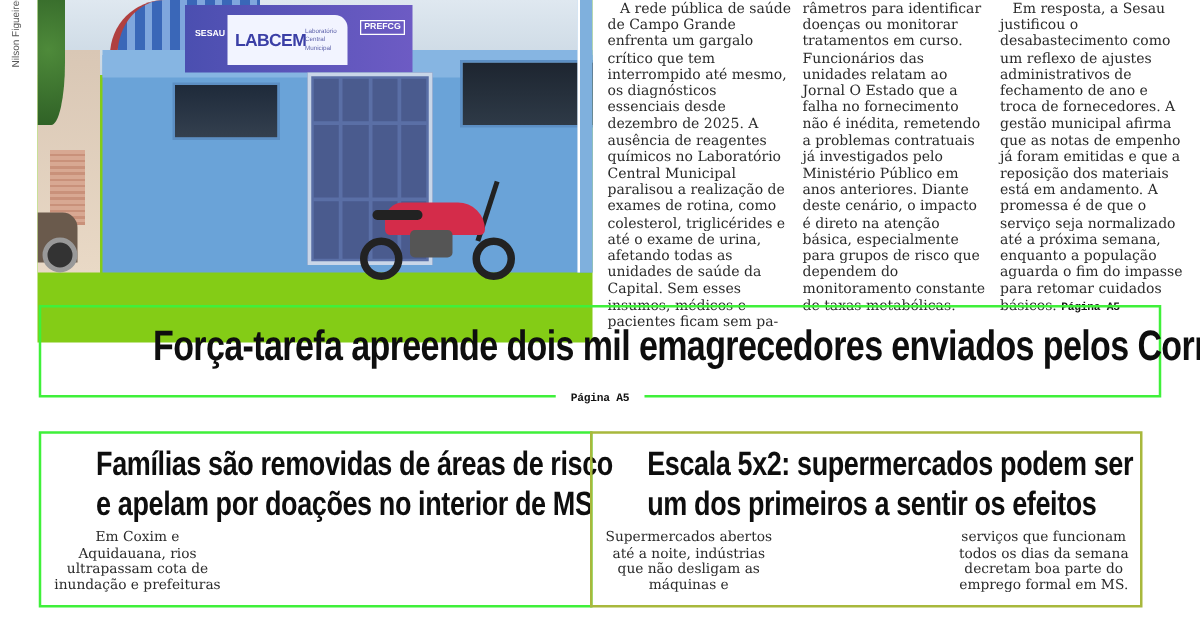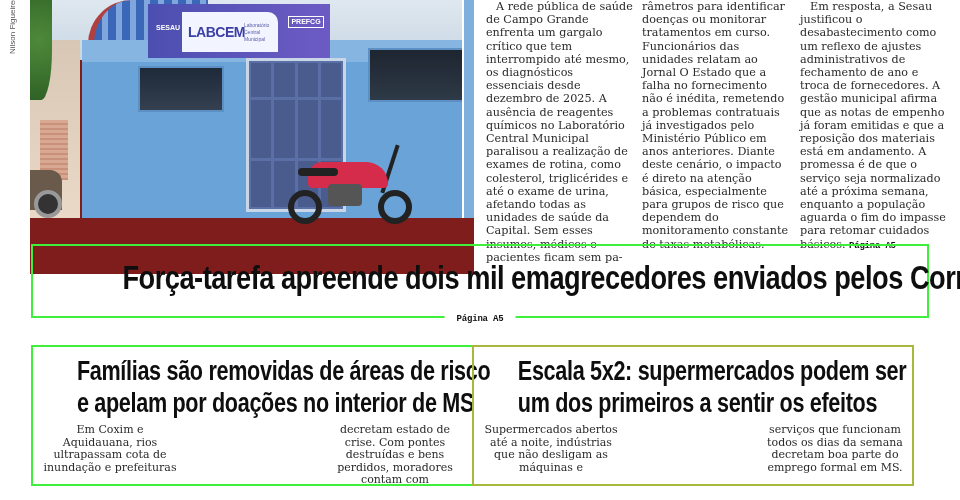--- a/index.html
+++ b/index.html
@@ -1,20 +1,20 @@
 <!DOCTYPE html>
 <html><head>
 <meta charset="utf-8">
 <style>
   * { box-sizing: border-box; margin: 0; padding: 0; }
   html, body { width: 960px; height: 500px; background: #ffffff; overflow: hidden; }
   body { position: relative; font-family: "DejaVu Serif", serif; color: #222; }
 
   
-  .photo { position: absolute; left: 30px; top: 0; width: 444px; height: 274px; overflow: hidden; background: #7f1d1d; }
+  .photo { position: absolute; left: 30px; top: 0; width: 444px; height: 274px; overflow: hidden; background: #84cc16; }
   .credit { position: absolute; left: 8px; top: 4px; width: 14px; height: 50px; writing-mode: vertical-rl; transform: rotate(180deg);
             font-family: "Liberation Sans", sans-serif; font-size: 8px; color: #555; white-space: nowrap; }
   .sky { position:absolute; left:0; top:0; width:100%; height:60px; background: linear-gradient(#dfe8f0, #c8d6e2); }
   .tree { position:absolute; left:0; top:0; width:22px; height:100px; background: radial-gradient(circle at 40% 40%, #4e8a3a, #2f6126); border-radius: 0 0 50% 0; }
   .side-house { position:absolute; left:0; top:40px; width:50px; height:178px; background: linear-gradient(#d9c7b5, #e9d9c6); }
   .side-house .shutter { position:absolute; left:10px; top:80px; width:28px; height:60px; background: repeating-linear-gradient(#d8a892 0 3px, #c9917a 3px 5px); }
   .car-left { position:absolute; left:0; top:170px; width:32px; height:40px; background:#6a5a4c; border-radius: 0 12px 0 0; }
   .car-left::after { content:""; position:absolute; left:4px; top:20px; width:20px; height:20px; border-radius:50%; background:#333; border:4px solid #999; }
   .dome { position:absolute; left:58px; top:0; width:120px; height:44px; background: repeating-linear-gradient(90deg, #3a67b8 0 8px, #7fa6dd 8px 14px); border-radius: 60px 0 0 0; border-left: 6px solid #b04040; }
   .building { position:absolute; left:52px; top:44px; width:400px; height:174px; background: #6aa3d8; }
@@ -129,21 +129,20 @@
   <span class="headline-page pagina">Página A5</span>
 </div>
 
 <div class="box box-left">
   <div class="title">
     <div>Famílias são removidas de áreas de risco</div>
     <div>e apelam por doações no interior de MS</div>
   </div>
   <div class="cols">
     <div>Em Coxim e Aquidauana, rios ultrapassam cota de inundação e prefeituras</div>
-    <div>decretam estado de crise. Com pontes destruídas e bens perdidos, moradores contam com</div>
   </div>
 </div>
 
 <div class="box box-right">
   <div class="title">
     <div>Escala 5x2: supermercados podem ser</div>
     <div>um dos primeiros a sentir os efeitos</div>
   </div>
   <div class="cols">
     <div>Supermercados abertos até a noite, indústrias que não desligam as máquinas e</div>

